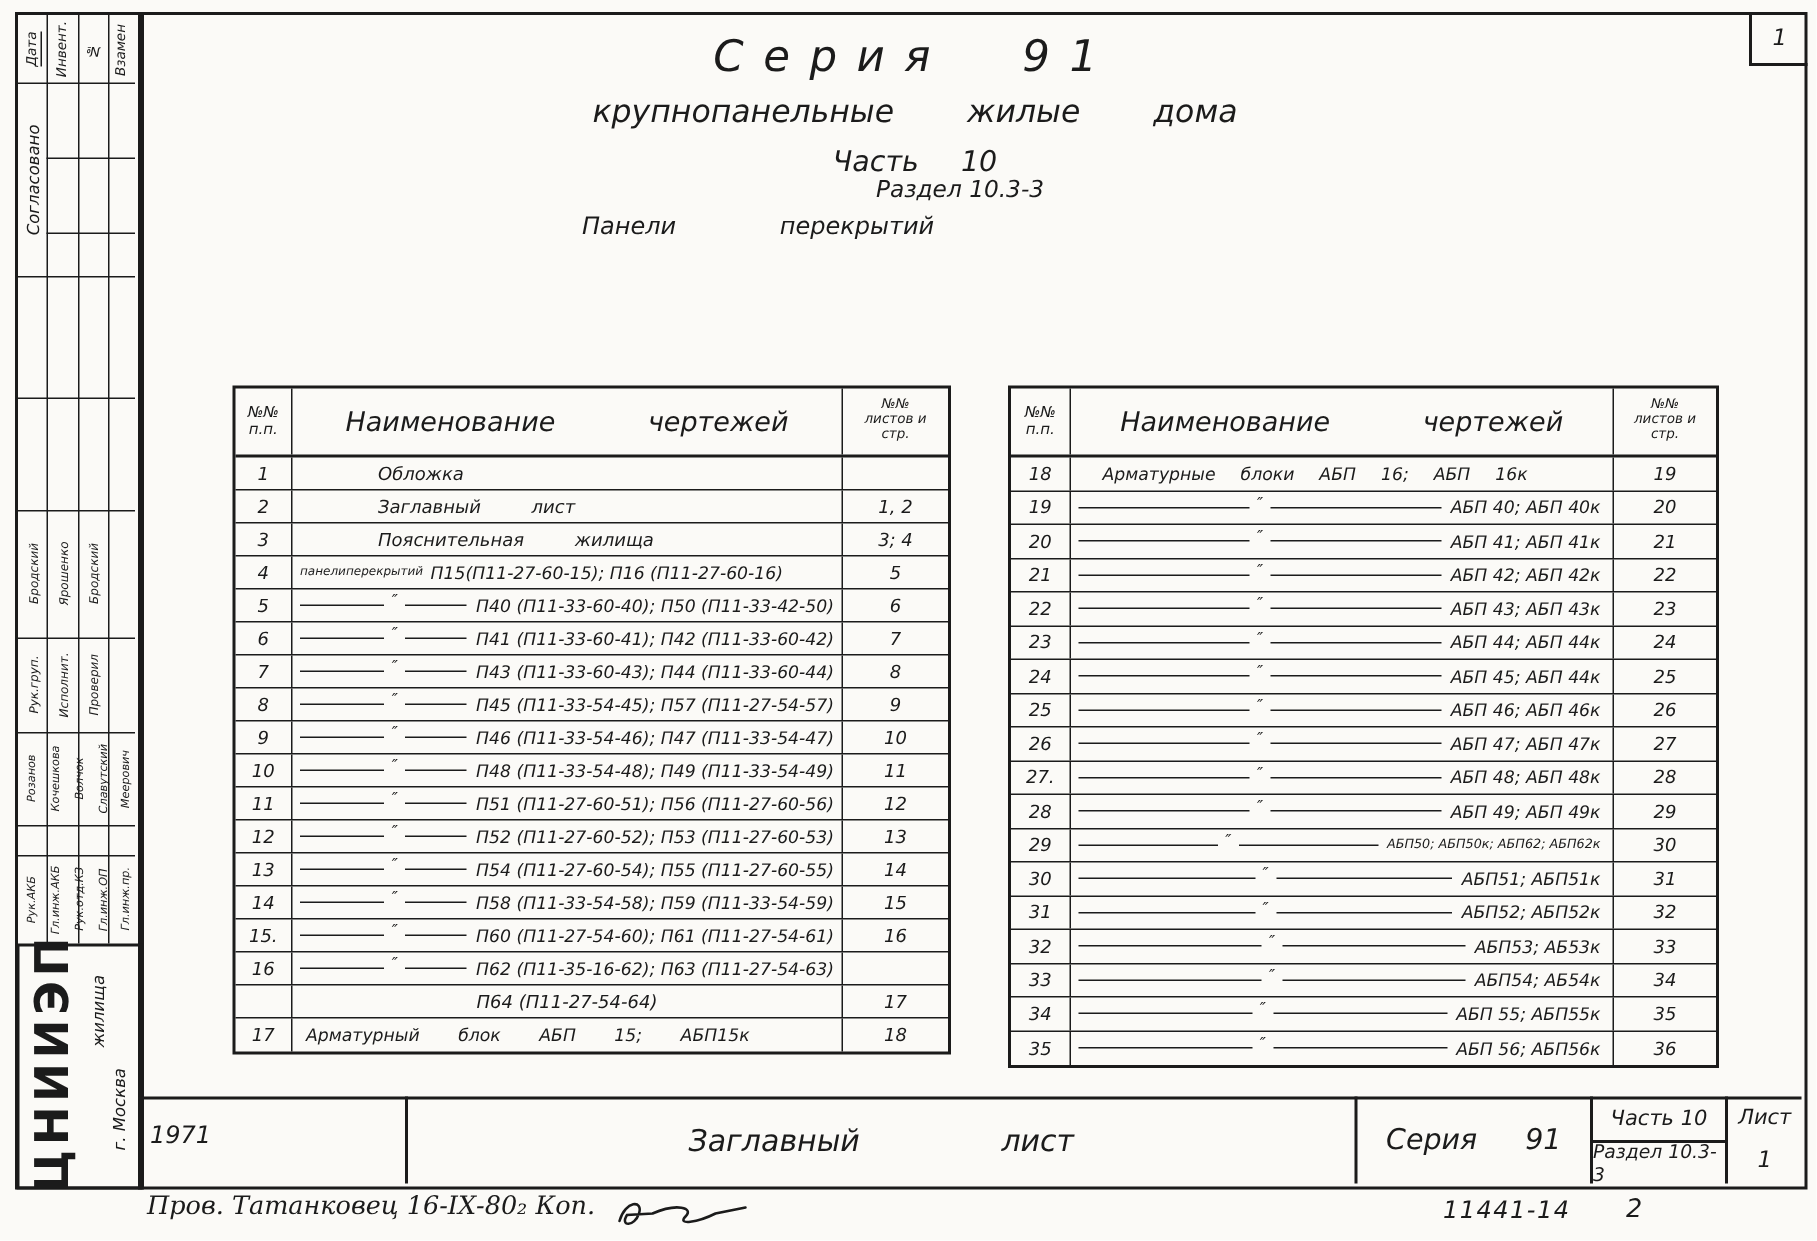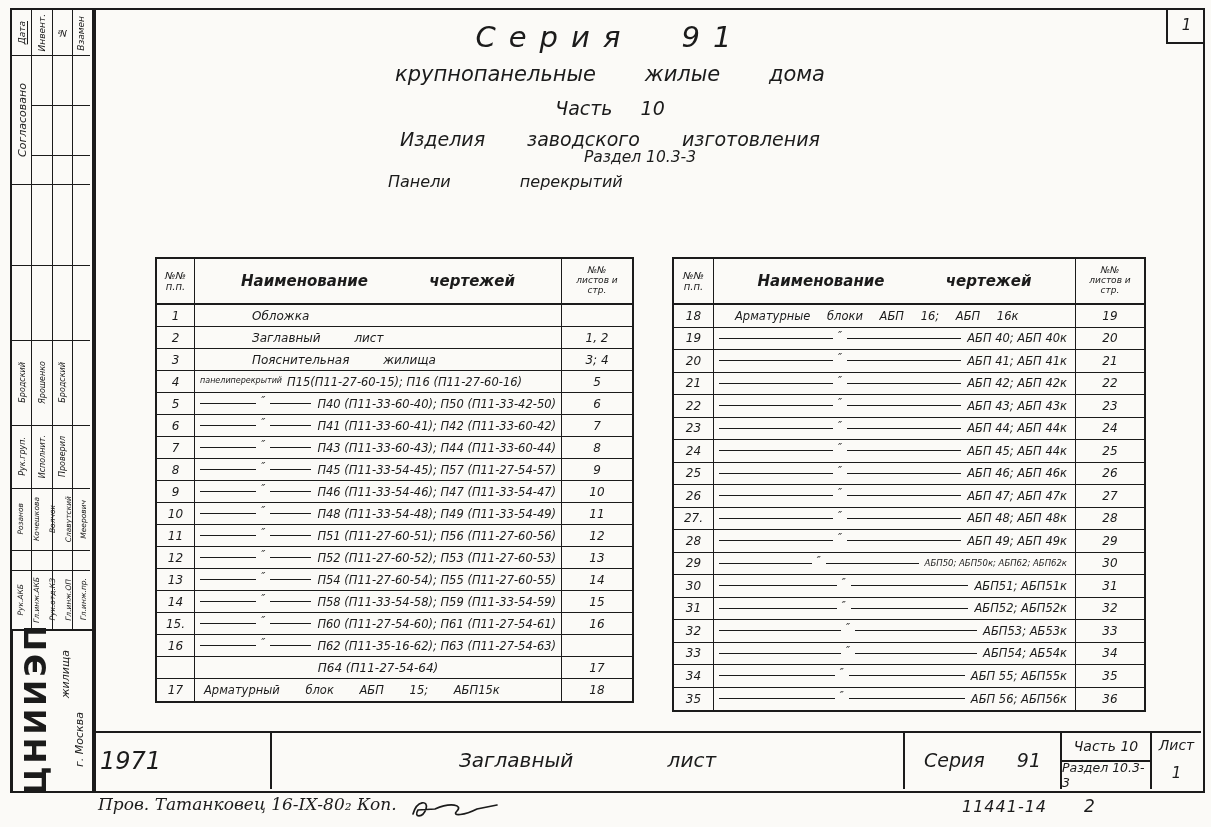--- a/index.html
+++ b/index.html
@@ -31,21 +31,21 @@
   .trow{display:flex;height:22px;box-sizing:border-box;border-bottom:1.5px solid #1b1b1b;}
   .rt .trow{height:22.5px;}
   .trow:last-child{border-bottom:none;}
   .cell{border-right:1.5px solid #1b1b1b;box-sizing:border-box;display:flex;align-items:center;justify-content:center;font-size:12px;overflow:hidden;}
   .cell:last-child{border-right:none;}
   .lt .num{width:38px;}  .lt .name{width:367px;} .lt .sheets{flex:1;}
   .rt .num{width:40px;}  .rt .name{width:362px;} .rt .sheets{flex:1;}
   .cell.name{justify-content:flex-start;padding:0 5px;}
   .th{flex-direction:column;font-size:10px;line-height:1.15;}
   .sh3{font-size:9px;line-height:1.1;}
-  .name-h{justify-content:center !important;font-size:15px;word-spacing:56px;font-weight:bold;}
+  .name-h{justify-content:center !important;font-size:18px;word-spacing:56px;}
   .txt{white-space:nowrap;}
   .nowrap{font-size:11.5px;}
   .tiny{font-size:8.5px;}
   .type-text .txt{padding-left:52px;word-spacing:30px;}
   .type-text2 .txt{padding-left:4px;word-spacing:22px;font-size:11.5px;}
   .type-label2 .txt{padding-left:16px;word-spacing:13px;font-size:11.5px;}
   .type-center{justify-content:center !important;align-items:center;}
   .seg{border-top:1.7px solid #1b1b1b;height:0;display:inline-block;}
   .segA{width:60px;} .segB{width:44px;margin-right:6px;}
   .segF{flex:1 1 auto;}
@@ -162,21 +162,20 @@
       <div class="scell" style="left:58px;top:62px;width:16px;height:92px;">
         <span class="vt" style="font-size:11px;">г. Москва</span>
         </div>
     </div>
   </div>
 
   <div class="titles">
     <div class="t-series">Серия 91</div>
     <div class="t-l1">крупнопанельные жилые дома</div>
     <div class="t-l2">Часть 10</div>
-    <div class="t-l3">Изделия заводского изготовления</div>
     <div class="t-l4">Раздел 10.3-3</div>
     <div class="t-l5">Панели перекрытий</div>
   </div>
 
   <div id="left-table" class="ctable lt" style="left:155px;top:257px;width:479px;">
     <div class="thead">
       <div class="cell num th">
         <span>№№</span>
         <span>п.п.</span>
       </div>
@@ -547,21 +546,21 @@
       </div>
     </div>
 
   <div class="line" style="left:92px;top:731px;width:1109px;height:2px;"></div>
   <div class="line" style="left:270px;top:731px;width:2px;height:58px;"></div>
   <div class="line" style="left:903px;top:731px;width:2px;height:58px;"></div>
   <div class="line" style="left:1060px;top:731px;width:2px;height:58px;"></div>
   <div class="line" style="left:1150px;top:731px;width:2px;height:58px;"></div>
   <div class="line" style="left:1060px;top:760px;width:92px;height:1.5px;"></div>
 
-  <div class="abs" style="left:100px;top:747px;font-size:24px;">1971</div>
+  <div class="abs" style="left:100px;top:747px;font-size:16px;">1971</div>
   <div class="tbcell" style="left:272px;top:731px;width:631px;height:58px;font-size:20px;word-spacing:88px;">Заглавный лист</div>
   <div class="tbcell" style="left:905px;top:731px;width:155px;height:58px;font-size:19px;word-spacing:26px;">Серия 91</div>
   <div class="tbcell" style="left:1062px;top:731px;width:88px;height:29px;font-size:14px;">Часть 10</div>
   <div class="tbcell" style="left:1062px;top:761px;width:88px;height:28px;font-size:12.5px;">Раздел 10.3-3</div>
   <div class="tbcell" style="left:1152px;top:733px;width:49px;height:24px;font-size:14px;">Лист</div>
   <div class="tbcell" style="left:1152px;top:759px;width:49px;height:28px;font-size:15px;">1</div>
 
   <div class="abs hand" style="left:98px;top:794px;font-size:17px;display:flex;align-items:flex-start;gap:10px;">
     <span>Пров. Татанковец 16-ІХ-80₂  Коп.</span>
     <svg width="92" height="28" viewBox="0 0 92 28" style="margin-top:2px;">

